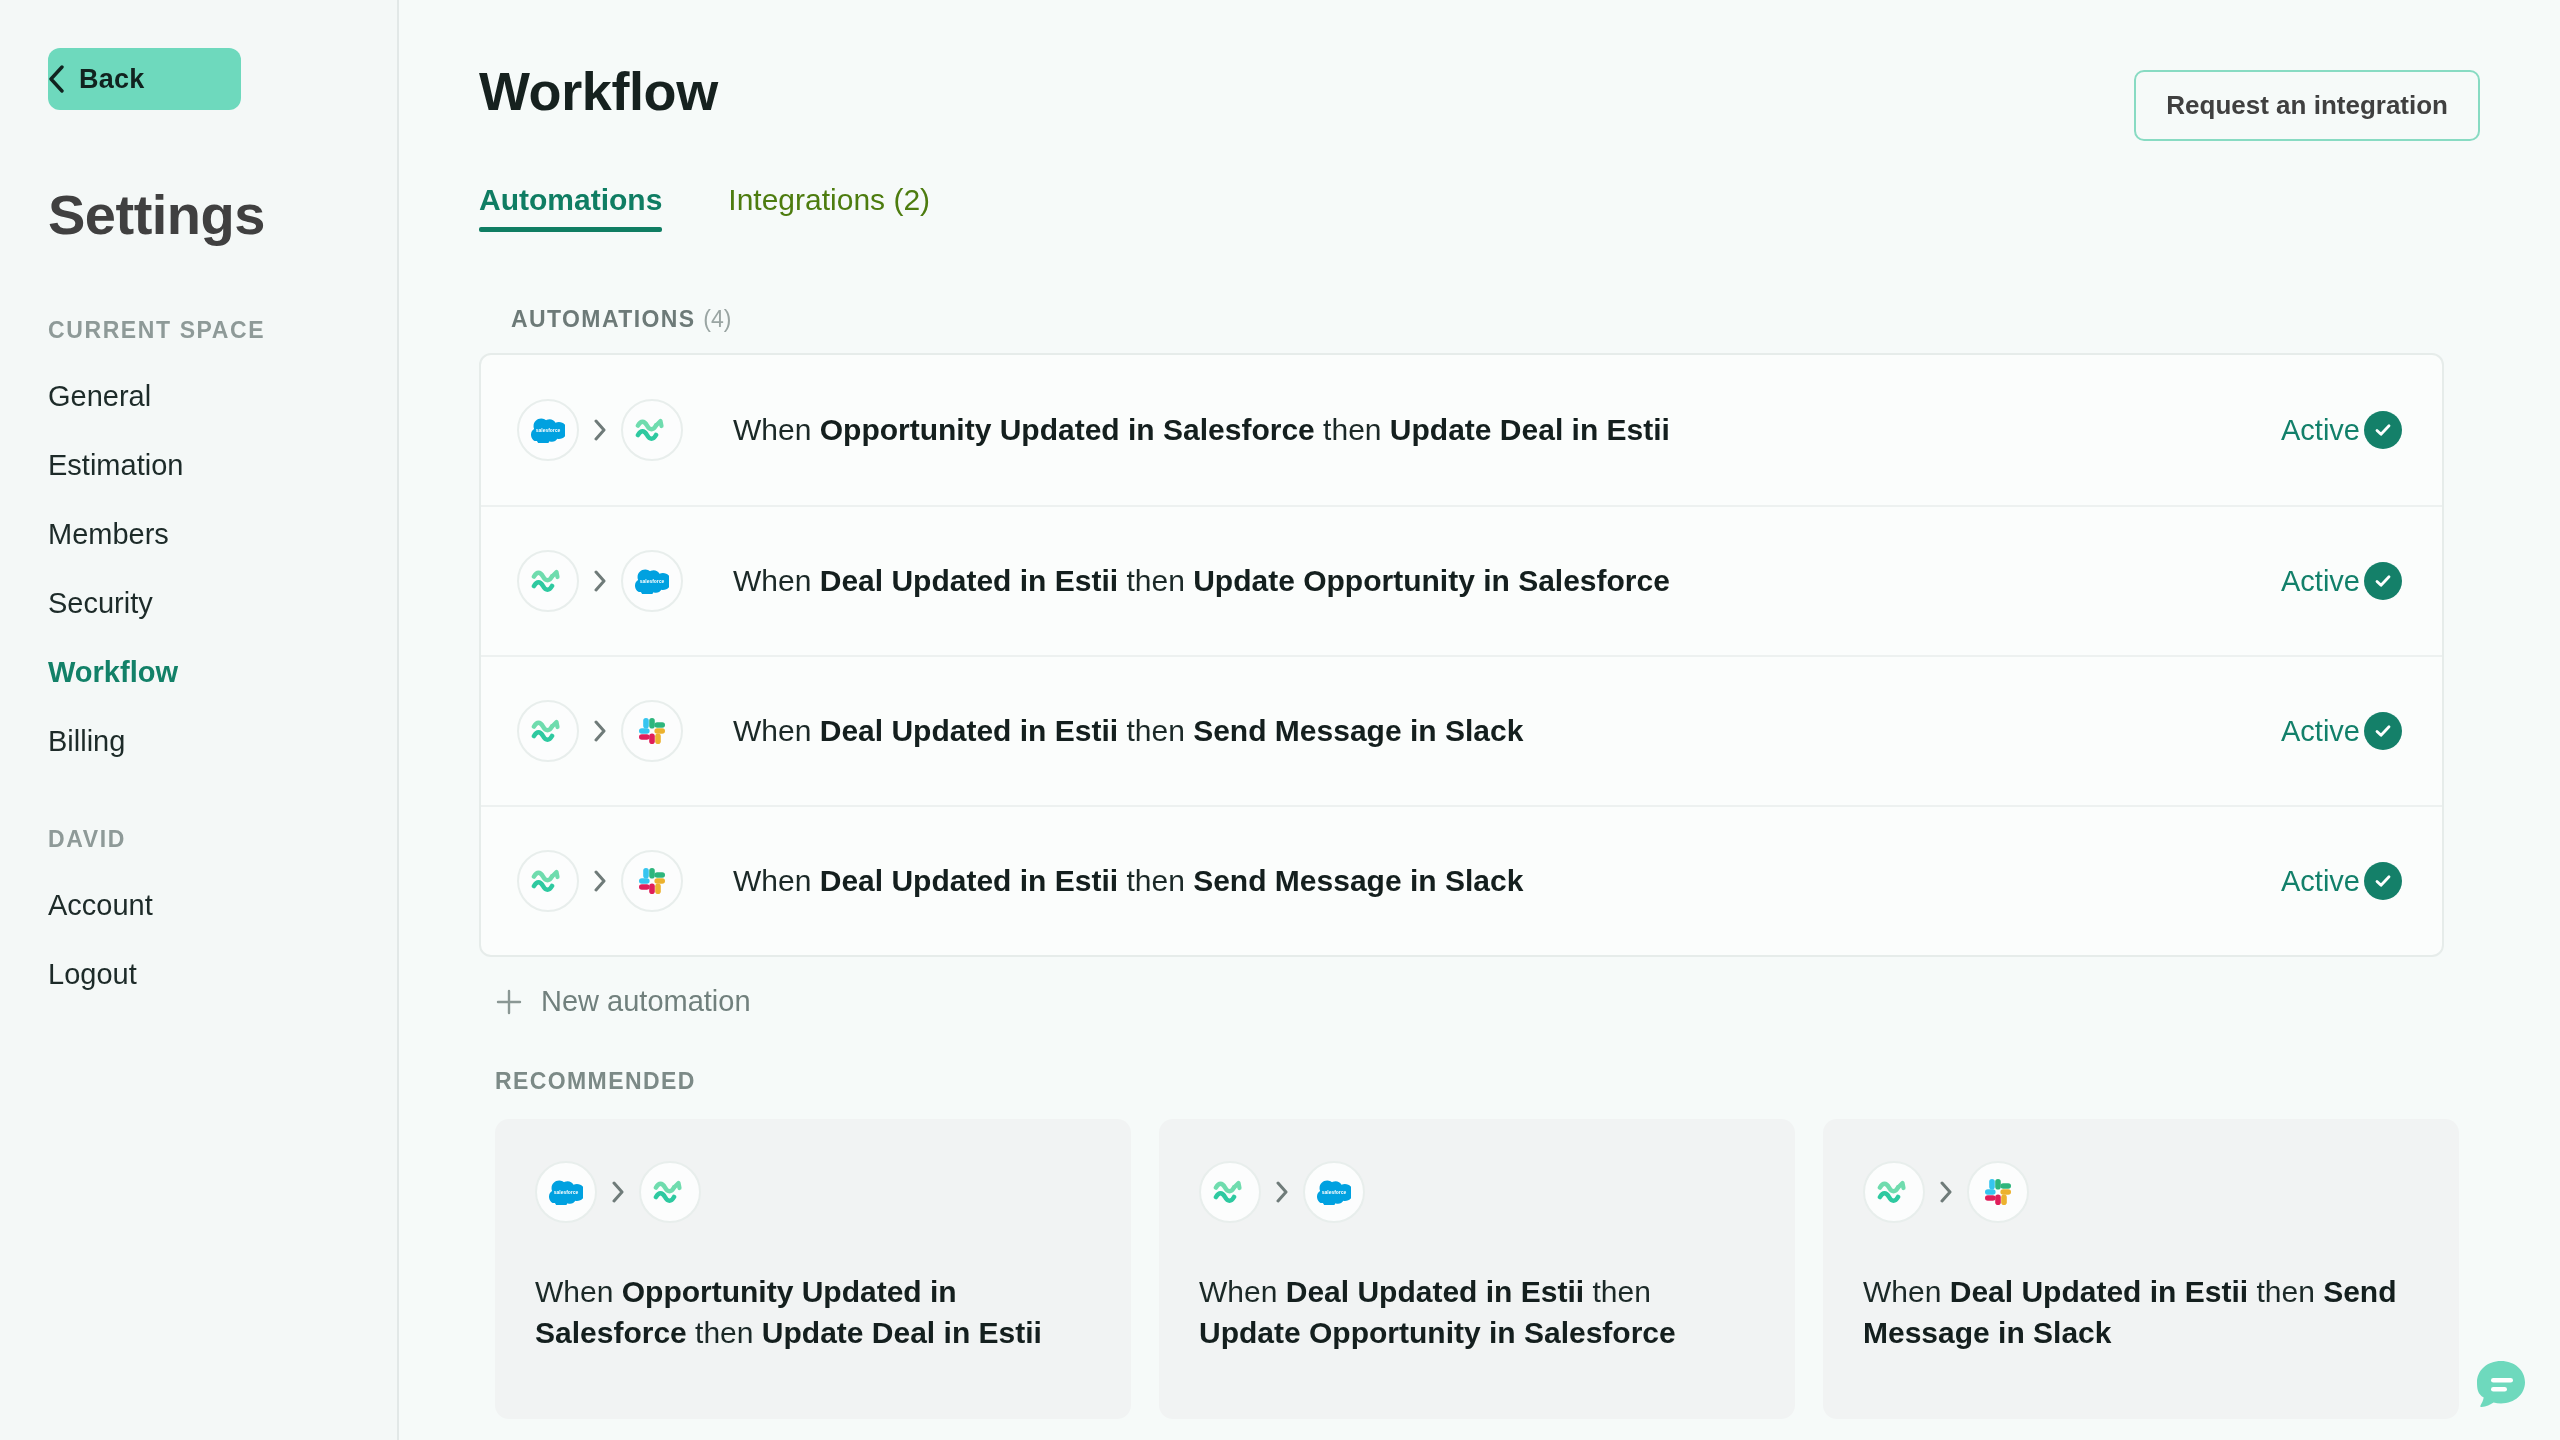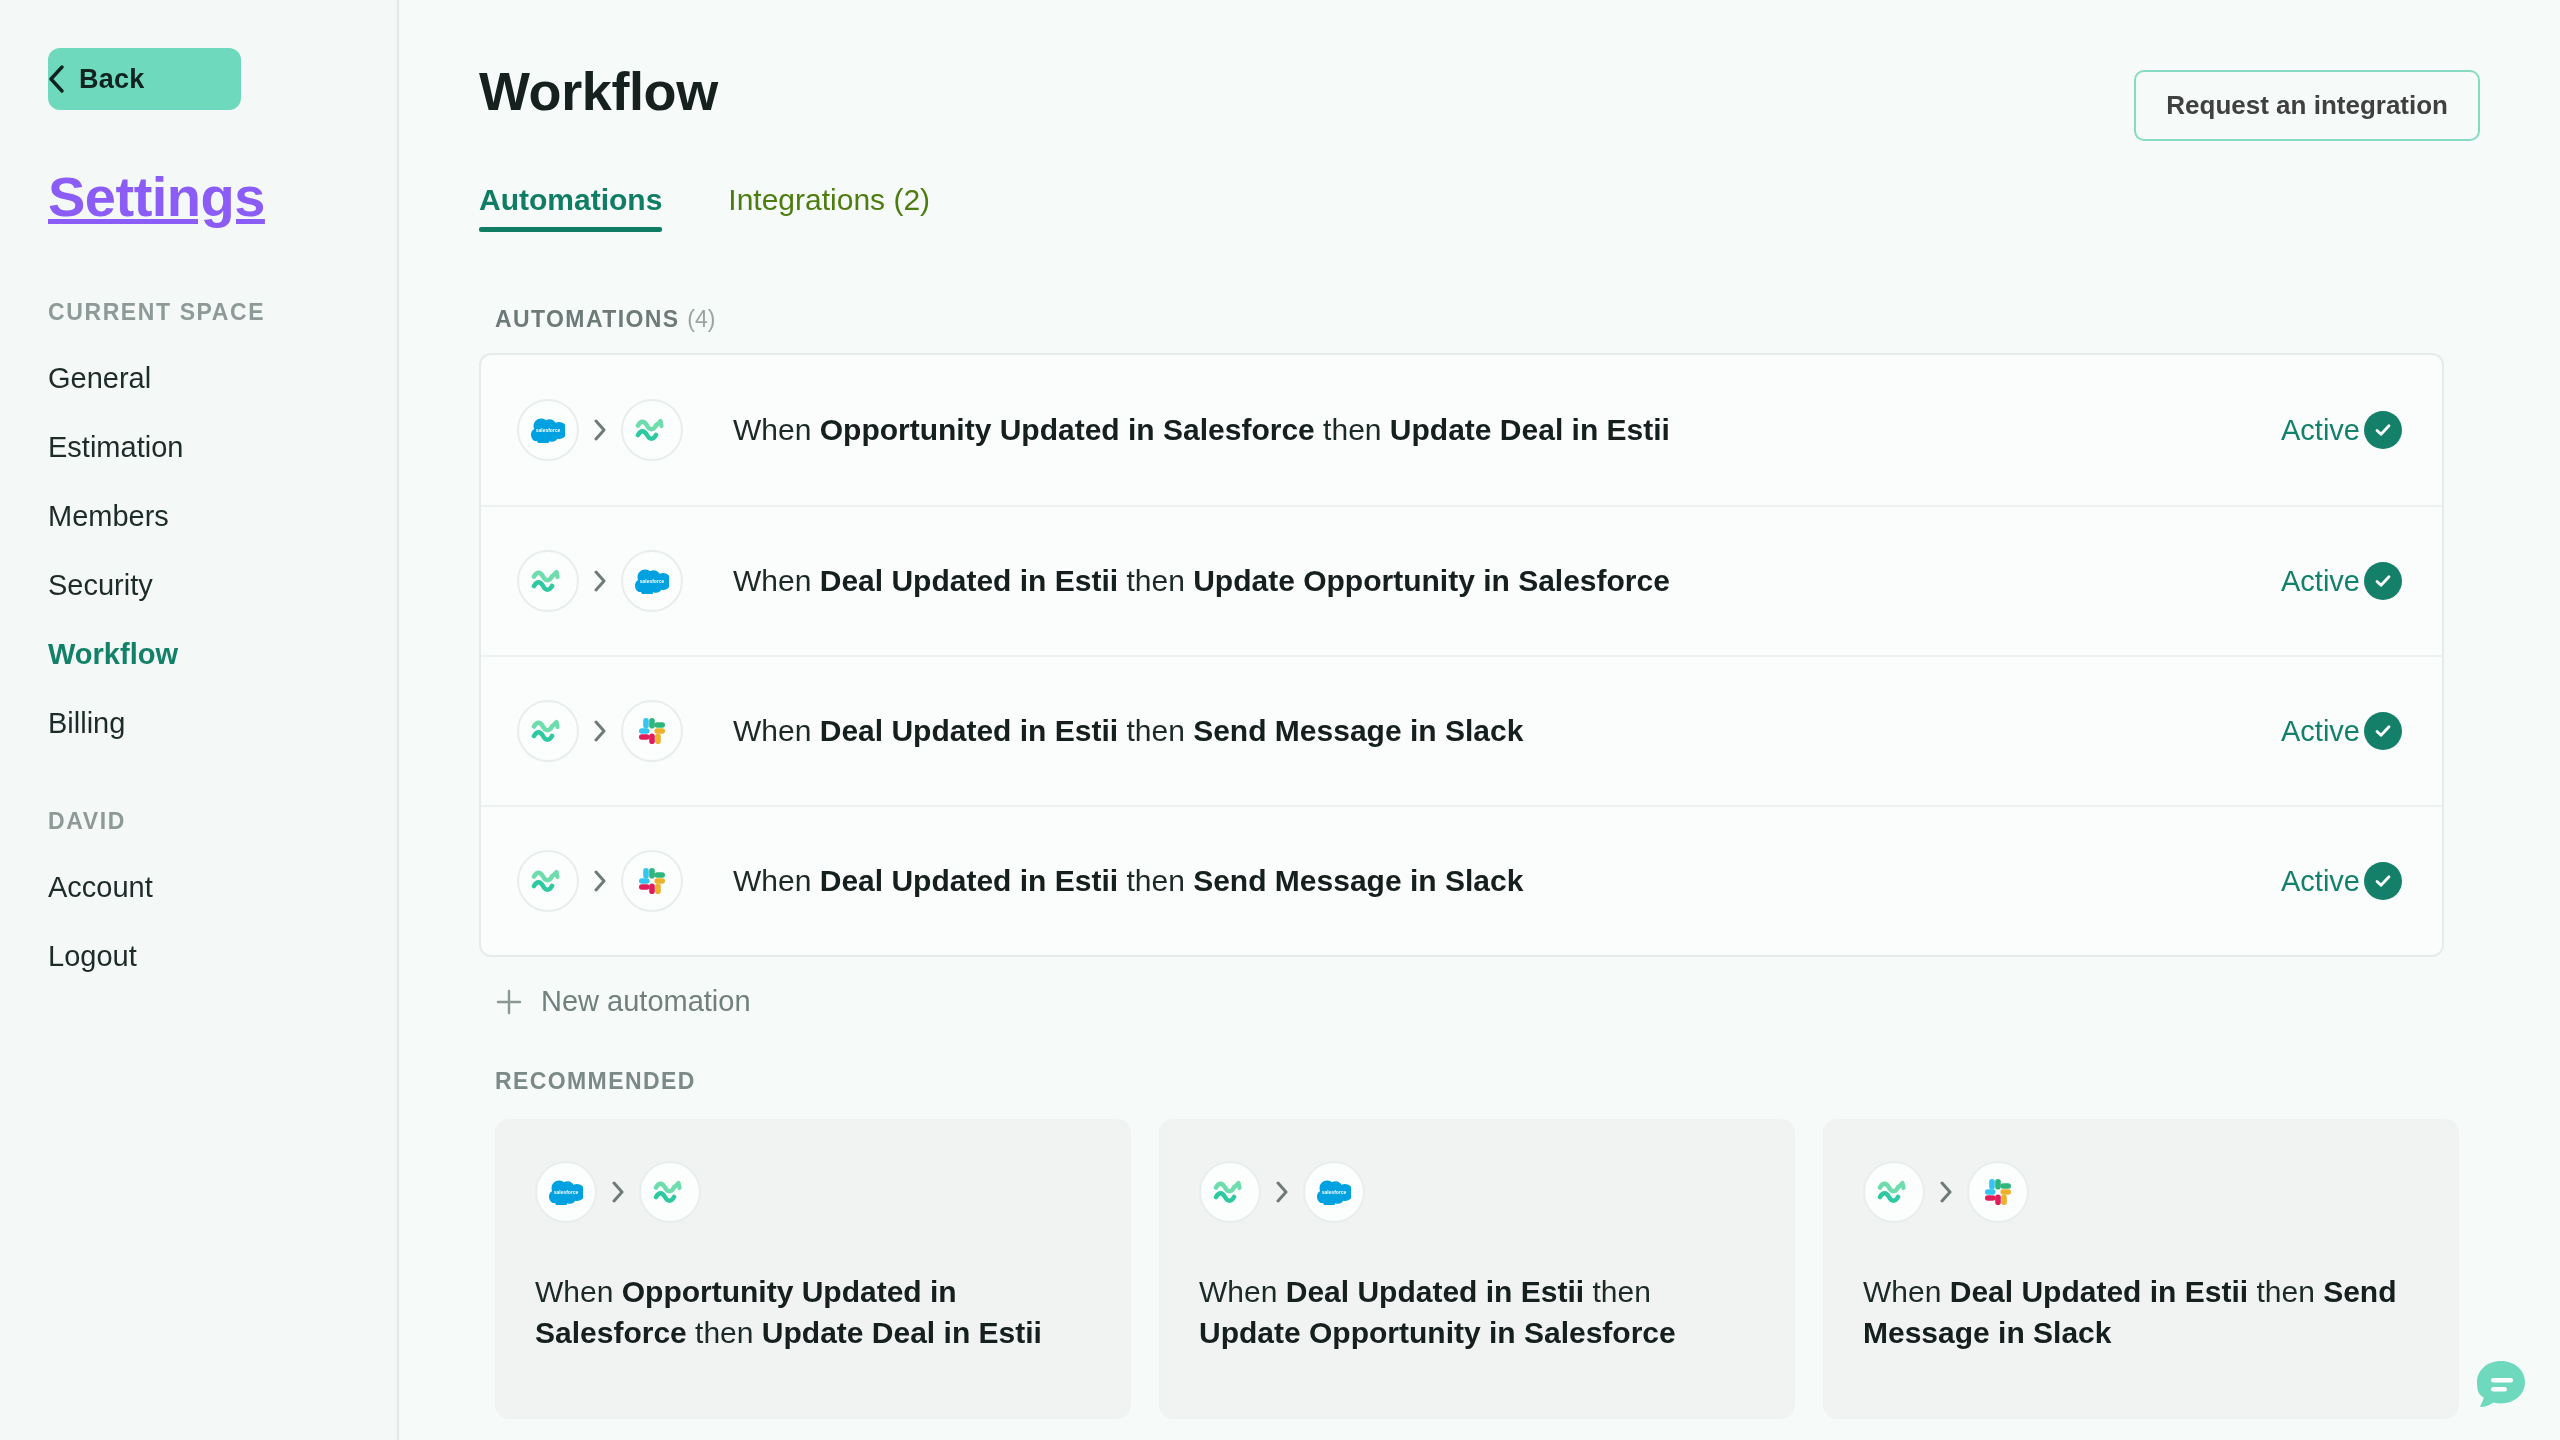--- a/index.html
+++ b/index.html
@@ -27,22 +27,22 @@
     border: none; border-radius: 12px;
     height: 62px; width: 193px;
     cursor: pointer;
     color: #11231f;
     font-family: "Liberation Sans", sans-serif;
     font-size: 27px; font-weight: 700;
     letter-spacing: .2px;
   }
   .back-chev { display: block; width: 17px; height: 28px; }
   .settings-title {
-    font-size: 56px; font-weight: 700; color: #8b5cf6;
-    margin-top: 54px; letter-spacing: -.5px; text-decoration: underline;
+    font-size: 56px; font-weight: 700; color: #404040;
+    margin-top: 72px; letter-spacing: -.5px;
   }
   .nav-section-label {
     font-size: 23px; font-weight: 700; color: #8e9a98;
     letter-spacing: 1.6px; margin-top: 70px;
   }
   .nav-item {
     font-size: 29px; color: #1d2b29;
     margin-top: 40px; cursor: pointer; line-height: 1;
     font-weight: 400;
   }
@@ -79,21 +79,21 @@
     font-size: 30px; color: #4d7c0f; cursor: pointer;
     padding-bottom: 17px; position: relative; line-height: 1;
   }
   .tab.active { color: #0f7d63; font-weight: 700; }
   .tab.active::after {
     content: ""; position: absolute; left: 0; right: 0; bottom: 0;
     height: 5px; background: #0f7d63; border-radius: 2px;
   }
 
   .section-label {
-    margin-top: 74px; margin-left: 16px;
+    margin-top: 74px; margin-left: 32px;
     font-size: 23px; font-weight: 700; color: #6d7a78; letter-spacing: 1.4px;
   }
   .section-label .cnt { color: #9aa5a3; font-weight: 400; letter-spacing: 0; }
 
   .auto-card {
     margin-top: 20px;
     background: #fbfdfc;
     border: 2px solid #e6ecea;
     border-radius: 12px;
     overflow: hidden;

